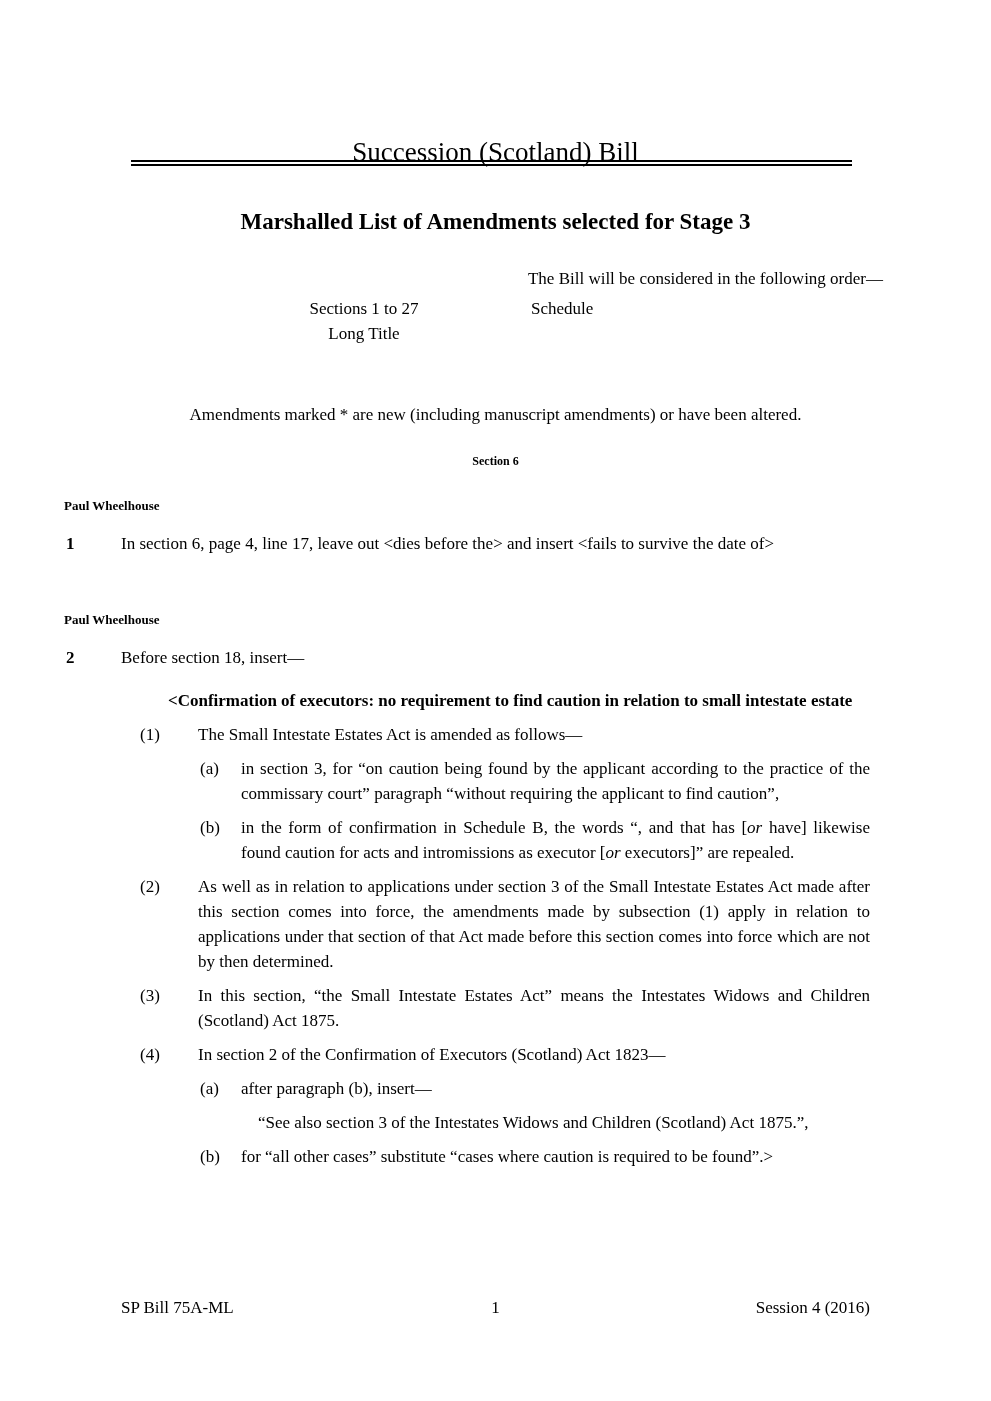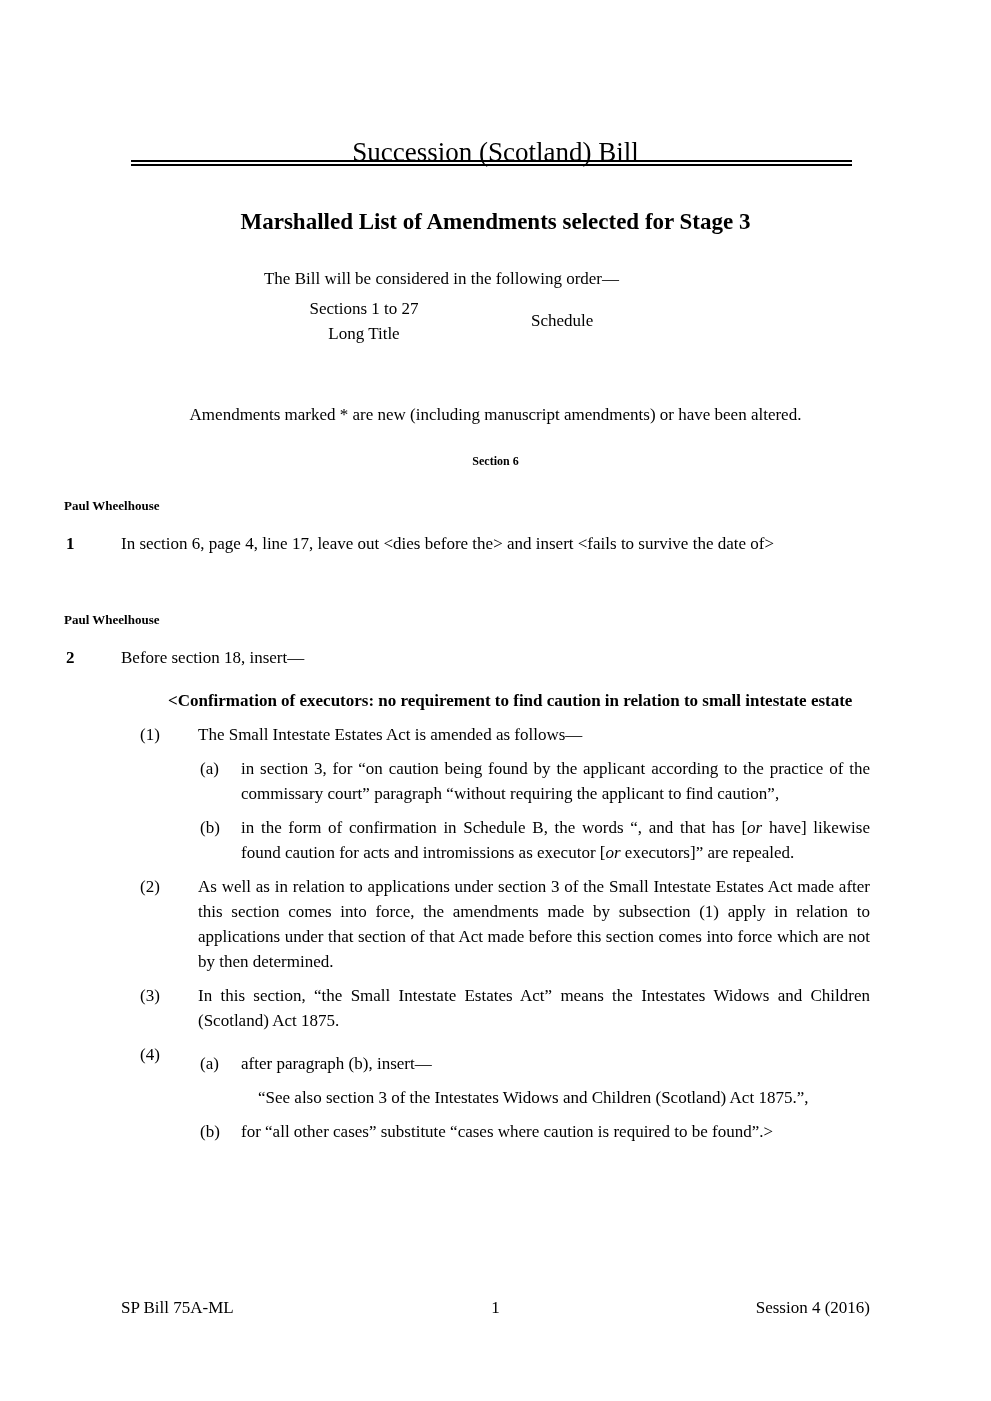--- a/index.html
+++ b/index.html
@@ -60,21 +60,21 @@
     text-align: center;
     font-size: 23px;
     line-height: 30px;
     font-weight: bold;
   }
   .order-intro {
     position: absolute;
     left: 0;
     top: 250px;
     width: 883px;
-    text-align: center;
+    text-align: right;
     font-size: 17px;
     line-height: 24px;
   }
 
   
   .order-cols {
     position: absolute;
     left: 131px;
     top: 296px;
     width: 721px;
@@ -87,21 +87,20 @@
     top: 0;
     width: 200px;
     text-align: center;
   }
   .order-cols .col-right {
     position: absolute;
     left: 400px;
     top: 0;
     width: 200px;
     text-align: left;
-    margin-top: 12px;
   }
 
   .note-starred {
     position: absolute;
     left: 0;
     top: 386px;
     width: 991px;
     text-align: center;
     font-size: 17px;
     line-height: 24px;
@@ -308,20 +307,21 @@
 
       <p class="subsec">
         <span class="mark">(3)</span>
         <span>In this section, “the Small Intestate Estates Act” means the Intestates Widows and Children (Scotland) Act 1875.</span>
       </p>
 
       <div class="gap-sm"></div>
 
       <p class="subsec">
         <span class="mark">(4)</span>
+        <span>In section 2 of the Confirmation of Executors (Scotland) Act 1823—</span>
       </p>
       <div class="gap-sm"></div>
       <p class="para">
         <span class="mark">(a)</span>
         <span>after paragraph (b), insert—</span>
       </p>
       <div class="gap-sm"></div>
       <p class="quoted-ins">“See also section 3 of the Intestates Widows and Children (Scotland) Act 1875.”,</p>
       <div class="gap-sm"></div>
       <p class="para">

